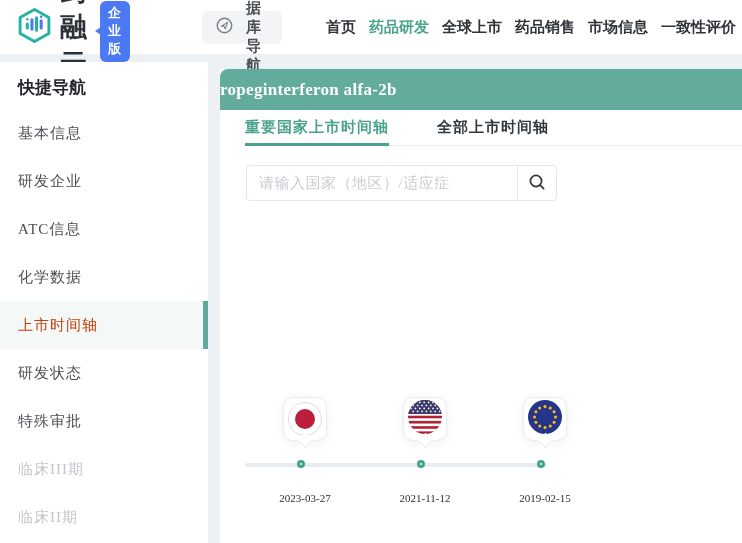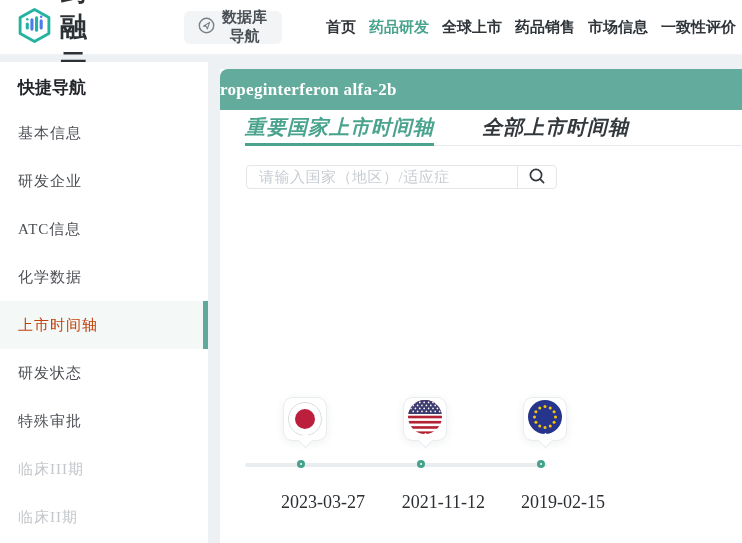--- a/index.html
+++ b/index.html
@@ -57,29 +57,29 @@
   .title-bar {
     height:41px; background:#63ac9d; border-radius:8px 0 0 0;
     display:flex; align-items:center; 
   }
   .drug-title { color:#ffffff; font-size:17px; font-weight:bold; letter-spacing:.3px; }
   .tabs-row { position:relative; height:36px; padding-left:25px; display:flex; gap:48px; }
   .tabs-row::after {
     content:""; position:absolute; left:25px; right:0; bottom:0; height:1px; background:#e8ebee;
   }
   .tab {
-    position:relative; font-size:20px; font-weight:bold; color:#33383d;
-    line-height:34px; cursor:pointer; letter-spacing:1px; z-index:1;font-style:italic;
+    position:relative; font-size:15px; font-weight:bold; color:#33383d;
+    line-height:34px; cursor:pointer; letter-spacing:1px; z-index:1;
   }
   .tab.active { color:#49a38d; }
   .tab.active::after {
     content:""; position:absolute; left:0; right:0; bottom:0; height:3px; background:#4ba28d;
   }
   .search-wrap {
-    margin:19px 0 0 26px; width:311px; height:24px;
+    margin:19px 0 0 26px; width:311px; height:36px;
     border:1px solid #e3e6ea; border-radius:4px; display:flex; align-items:stretch;
     background:#fff;
   }
   .search-input {
     flex:1; border:none; outline:none; padding:0 12px; font-size:15px;
     font-family:inherit; color:#333; background:transparent; min-width:0;
   }
   .search-input::placeholder { color:#c8cdd3; letter-spacing:.5px; }
   .search-btn {
     width:39px; border:none; border-left:1px solid #e3e6ea; background:transparent;
@@ -100,22 +100,22 @@
   .flag-box::after {
     content:""; position:absolute; left:16px; bottom:-6px; width:10px; height:10px;
     background:#fff; transform:rotate(45deg);
     border-right:1px solid #e9edf0; border-bottom:1px solid #e9edf0;
   }
   .tl-dot {
     position:absolute; top:391px; width:8px; height:8px; background:#fff;
     border:3.5px solid #43a38c; border-radius:50%;
   }
   .tl-date {
-    position:absolute; top:423px; width:120px; text-align:right;
-    font-size:18px; color:#2b2f33;
+    position:absolute; top:423px; width:120px; text-align:center;
+    font-size:11px; color:#2b2f33;
   }
   .jp-circle {
     width:34px; height:34px; border-radius:50%; background:#fff;
     border:1px solid #d9dee3; display:flex; align-items:center; justify-content:center;
   }
   .jp-dot { width:20px; height:20px; border-radius:50%; background:#bc1f3e; }
   
   .c1.flag-box{left:63px}.c2.flag-box{left:183px}.c3.flag-box{left:303px}
   .c1.tl-dot{left:77px}.c2.tl-dot{left:197px}.c3.tl-dot{left:317px}
   .c1.tl-date{left:25px}.c2.tl-date{left:145px}.c3.tl-date{left:265px}
@@ -130,20 +130,21 @@
         <path d="M18 2.5 L32 10.2 V25.8 L18 33.5 L4 25.8 V10.2 Z" stroke="#23b3a0" stroke-width="2.8" stroke-linejoin="round"></path>
         <rect x="9.5" y="15" width="3" height="7" rx="1.5" fill="#23b3a0"></rect>
         <rect x="14" y="11" width="3" height="12" rx="1.5" fill="#4a79f2"></rect>
         <rect x="18.5" y="9" width="3" height="15" rx="1.5" fill="#23b3a0"></rect>
         <rect x="23" y="12" width="3" height="10" rx="1.5" fill="#4a79f2"></rect>
         <circle cx="11" cy="12" r="1.2" fill="#23b3a0"></circle>
         <circle cx="24.5" cy="9.5" r="1.2" fill="#4a79f2"></circle>
       </svg>
     </span>
     <span class="logo-text">药融云</span>
+    <span class="edition-badge">企业版</span>
   </div>
 
   <button class="dbnav-btn">
     <span>
       <svg width="17" height="17" viewBox="0 0 17 17" fill="none">
         <circle cx="8.5" cy="8.5" r="7.2" stroke="#7a8088" stroke-width="1.4"></circle>
         <path d="M5.4 9.2 L11.6 5.4 L9.4 11.9 L8 9.1 Z" stroke="#7a8088" stroke-width="1.1" stroke-linejoin="round" fill="none"></path>
       </svg>
     </span>
     <span>数据库导航</span>

